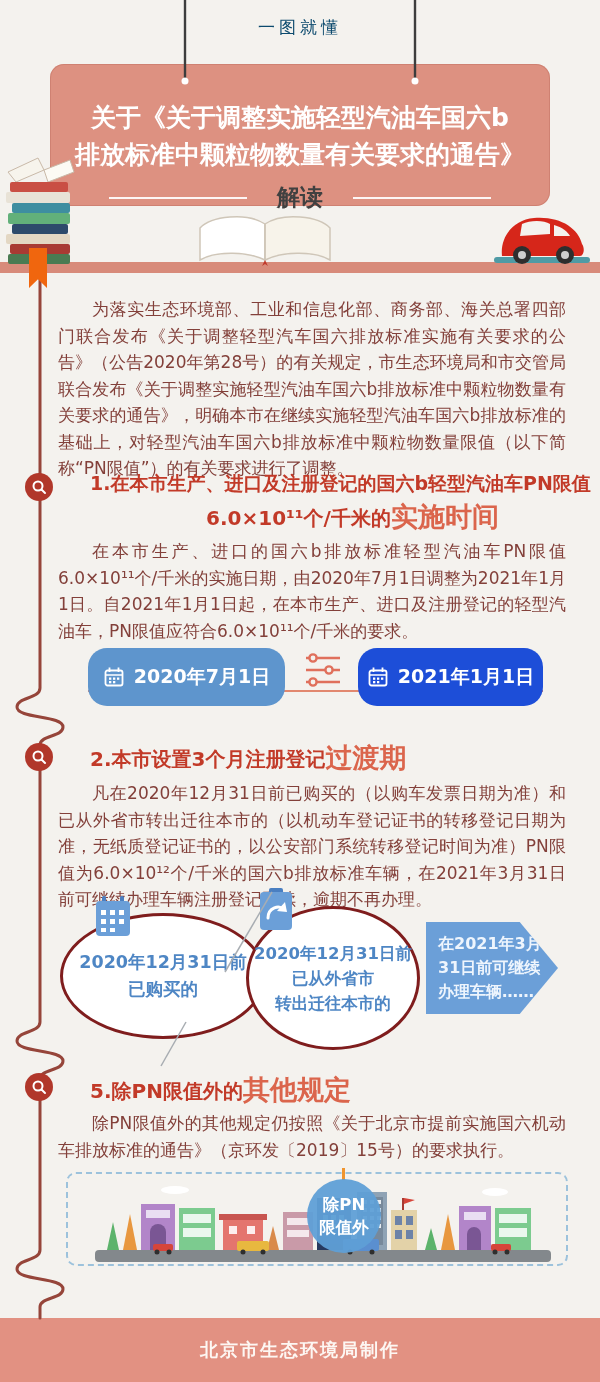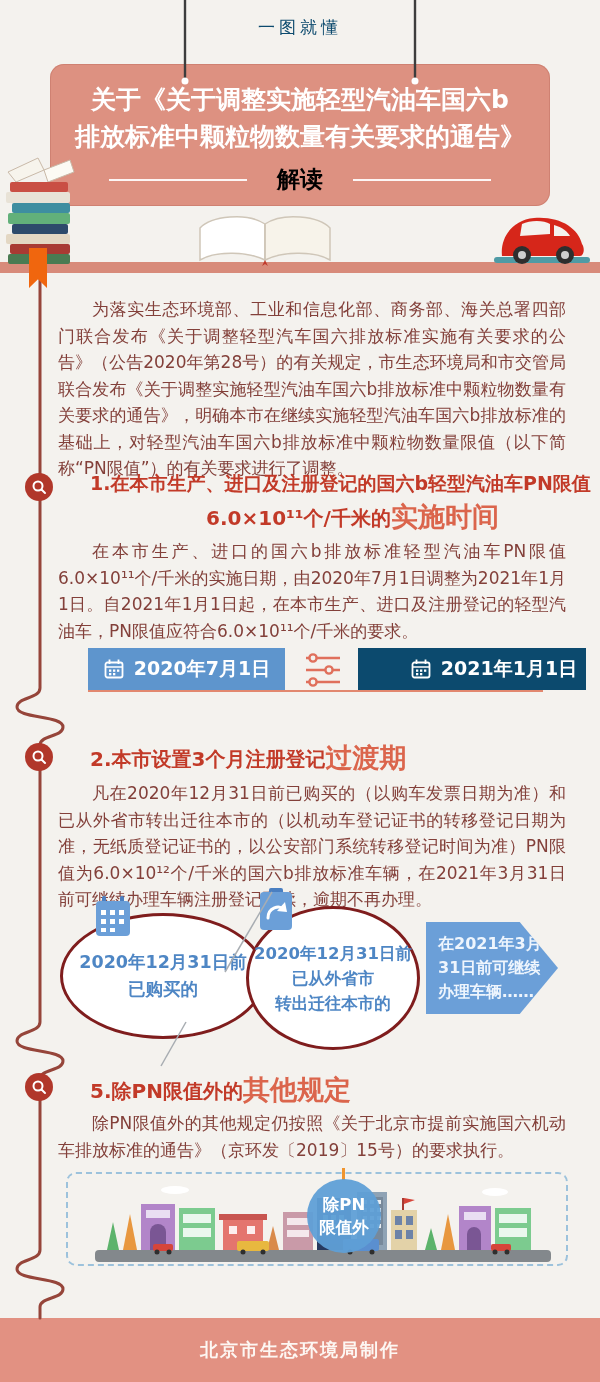--- a/index.html
+++ b/index.html
@@ -9,42 +9,42 @@
     font-family:"DejaVu Sans",sans-serif;
   }
   .abs{position:absolute;}
   
   .tagline{top:16px;left:0;width:600px;text-align:center;font-size:17px;
     letter-spacing:4px;color:#0c4a6e;z-index:2;}
   .title-box{left:50px;top:64px;width:500px;height:142px;background:#dd9181;
     border-radius:14px;z-index:2;box-shadow:inset 0 0 0 1px rgba(190,110,95,.45);}
   .title-line{width:100%;text-align:center;color:#ffffff;font-weight:bold;
     font-size:25px;line-height:37px;}
-  .title-wrap{padding-top:17px;}
+  .title-wrap{padding-top:35px;}
   .subtitle-row{display:flex;align-items:center;justify-content:center;margin-top:9px;}
   .subtitle-rule{width:138px;height:2px;background:rgba(255,255,255,.92);}
-  .subtitle-text{color:#000000;font-weight:bold;font-size:23px;margin:0 30px;}
+  .subtitle-text{color:#404040;font-weight:bold;font-size:23px;margin:0 30px;}
   .shelf{left:0;top:262px;width:600px;height:11px;background:#d88b7a;z-index:1;}
   .bookmark{left:29px;top:248px;width:18px;height:40px;background:#f0660e;z-index:4;
     clip-path:polygon(0 0,100% 0,100% 100%,50% 78%,0 100%);}
   
   .para{color:#83403a;font-size:17px;line-height:26.5px;text-align:justify;
     text-indent:2em;z-index:2;margin:0;}
   .intro{left:58px;top:296px;width:508px;}
   .sec-head{z-index:2;color:#c23a28;font-weight:bold;margin-left:28px;}
   .sec-head .plain{font-size:19px;line-height:30px;}
   .sec-head .plain2{font-size:20px;line-height:38px;text-align:center;}
   .sec-head .accent{font-size:27px;color:#db654c;vertical-align:-1px;}
   .marker{width:28px;height:28px;border-radius:50%;background:#b1372a;z-index:4;
     display:flex;align-items:center;justify-content:center;}
   
-  .date-btn{height:42px;display:flex;align-items:center;justify-content:center;
-    gap:9px;color:#fff;font-weight:bold;font-size:19px;z-index:2;}
+  .date-btn{height:58px;display:flex;align-items:center;justify-content:center;
+    gap:9px;color:#fff;font-weight:bold;font-size:19px;z-index:2;border-radius:19px;}
   .btn-blue{background:#5e95cd;}
-  .btn-teal{background:#0c4a6e;padding-left:43px;}
+  .btn-teal{background:#1d4ed8;}
   .btn-underline{left:88px;top:690px;width:455px;height:2px;background:#e2886f;z-index:1;}
   
   .bubble{border-radius:50%;background:#ffffff;border:3px solid #7f1d1d;
     display:flex;align-items:center;justify-content:center;text-align:center;
     color:#4e86c4;font-weight:bold;white-space:pre-line;z-index:2;}
   .bubble1{left:60px;top:913px;width:200px;height:120px;font-size:17.5px;line-height:27px;}
   .bubble2{left:246px;top:906px;width:168px;height:138px;font-size:16.5px;line-height:25px;}
   .arrow-banner{left:426px;top:922px;width:132px;height:92px;background:#6b9fd8;
     clip-path:polygon(0 0,71% 0,100% 50%,71% 100%,0 100%);
     display:flex;align-items:center;z-index:2;}

